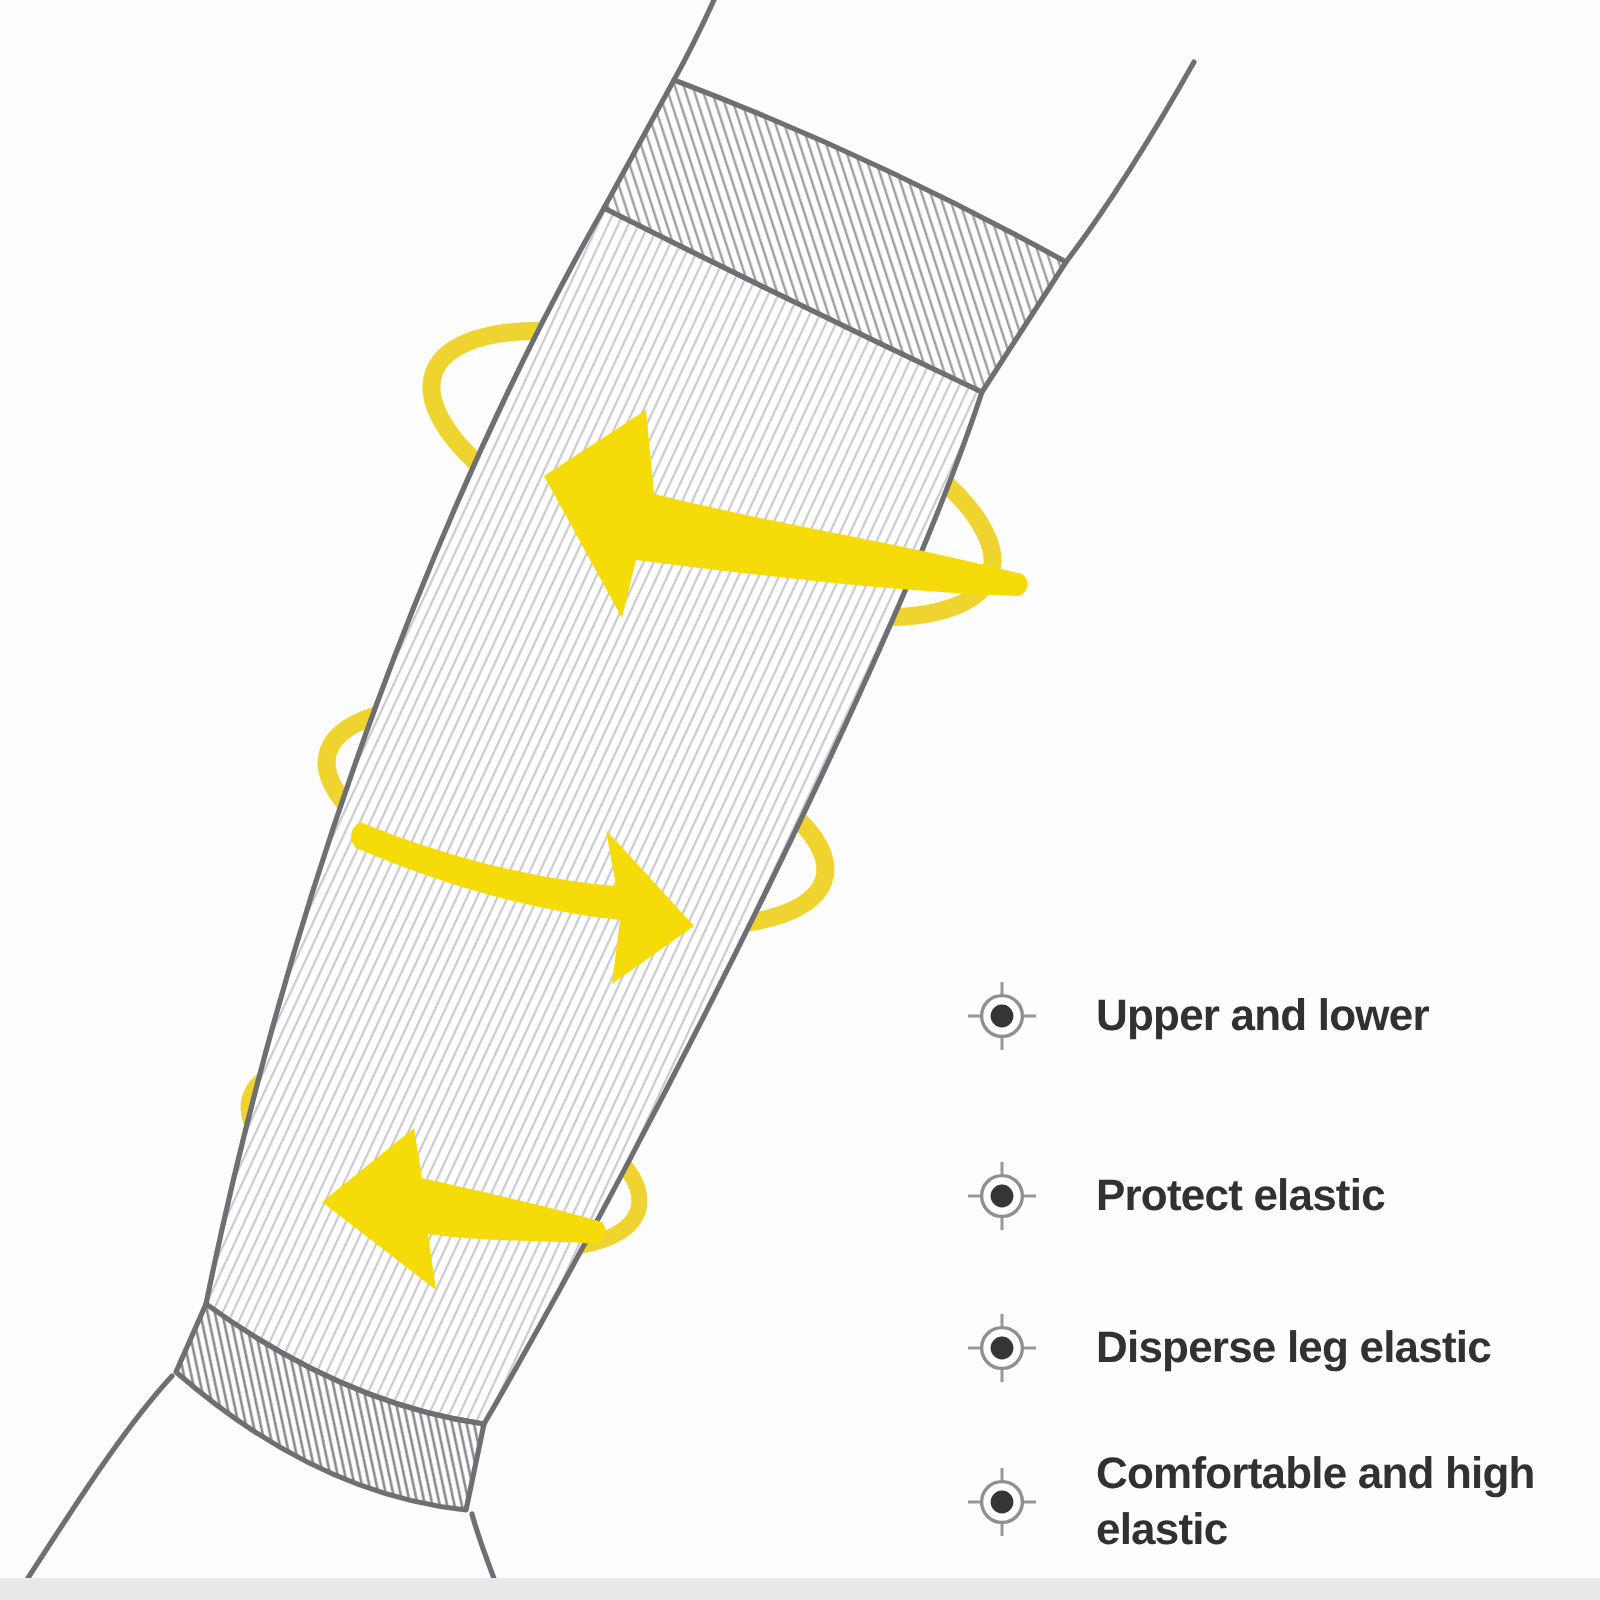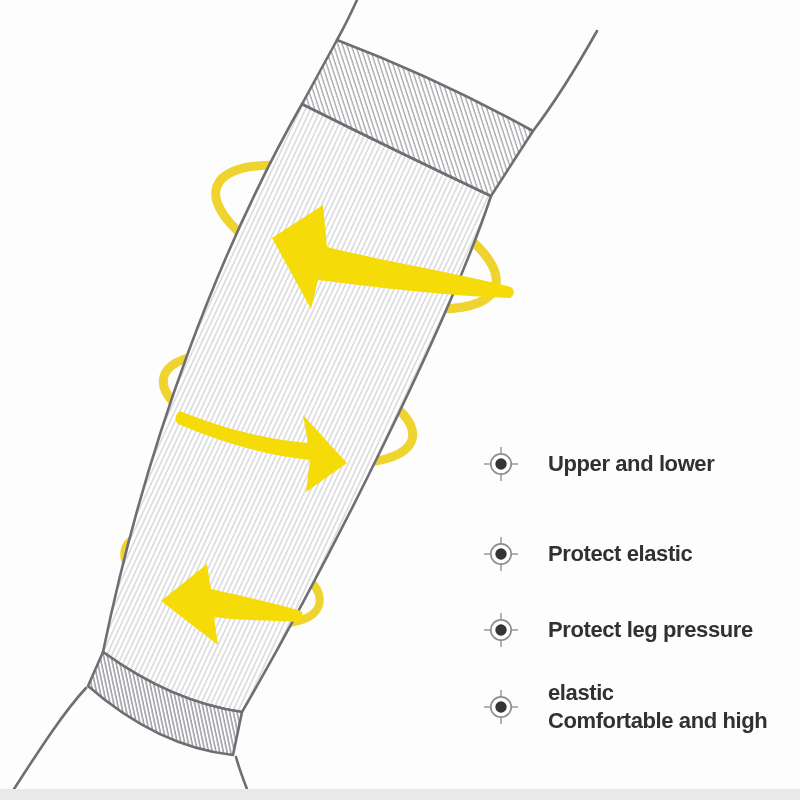--- a/index.html
+++ b/index.html
@@ -5,21 +5,21 @@
   html,body{margin:0;padding:0;}
   body{
     width:800px;height:800px;background:#ffffff;
     font-family:"Liberation Sans", sans-serif;
     overflow:hidden;
   }
   .stage{position:relative;width:800px;height:800px;background:#fdfdfd;}
   .leg-svg{position:absolute;left:0;top:0;}
   .feature-row{
     position:absolute;left:484px;
-    display:flex;align-items:center;gap:30px;
+    display:flex;align-items:center;gap:30px;margin-top:44px;
   }
   .cross-icon{width:34px;height:34px;flex:0 0 auto;}
   .feature-text{
     font-size:22px;font-weight:bold;color:#2f3133;
     line-height:28px;letter-spacing:-0.4px;white-space:nowrap;
   }
   .feature-text span{display:block;}
   .bottom-strip{
     position:absolute;left:0;top:789px;width:800px;height:11px;
     background:#e9e9eb;
@@ -114,34 +114,34 @@
     </div>
 
     <div class="feature-row" style="top:613px">
       <svg class="cross-icon" viewBox="0 0 34 34">
         <line x1="17" y1="0" x2="17" y2="34" stroke="#98989c" stroke-width="1.5"></line>
         <line x1="0" y1="17" x2="34" y2="17" stroke="#98989c" stroke-width="1.5"></line>
         <circle cx="17" cy="17" r="10.2" fill="#ffffff" stroke="#8f8f93" stroke-width="1.7"></circle>
         <circle cx="17" cy="17" r="5.7" fill="#353537"></circle>
       </svg>
       <div class="feature-text">
-        <span>Protect leg pressure</span>
+        <span>Disperse leg elastic</span>
         <span></span>
       </div>
     </div>
 
     <div class="feature-row" style="top:679px">
       <svg class="cross-icon" viewBox="0 0 34 34">
         <line x1="17" y1="0" x2="17" y2="34" stroke="#98989c" stroke-width="1.5"></line>
         <line x1="0" y1="17" x2="34" y2="17" stroke="#98989c" stroke-width="1.5"></line>
         <circle cx="17" cy="17" r="10.2" fill="#ffffff" stroke="#8f8f93" stroke-width="1.7"></circle>
         <circle cx="17" cy="17" r="5.7" fill="#353537"></circle>
       </svg>
       <div class="feature-text">
+        <span>Comfortable and high</span>
         <span>elastic</span>
-        <span>Comfortable and high</span>
       </div>
     </div>
 
   </div>
 
   <div class="bottom-strip"></div>
 </div>
 
 </body></html>

